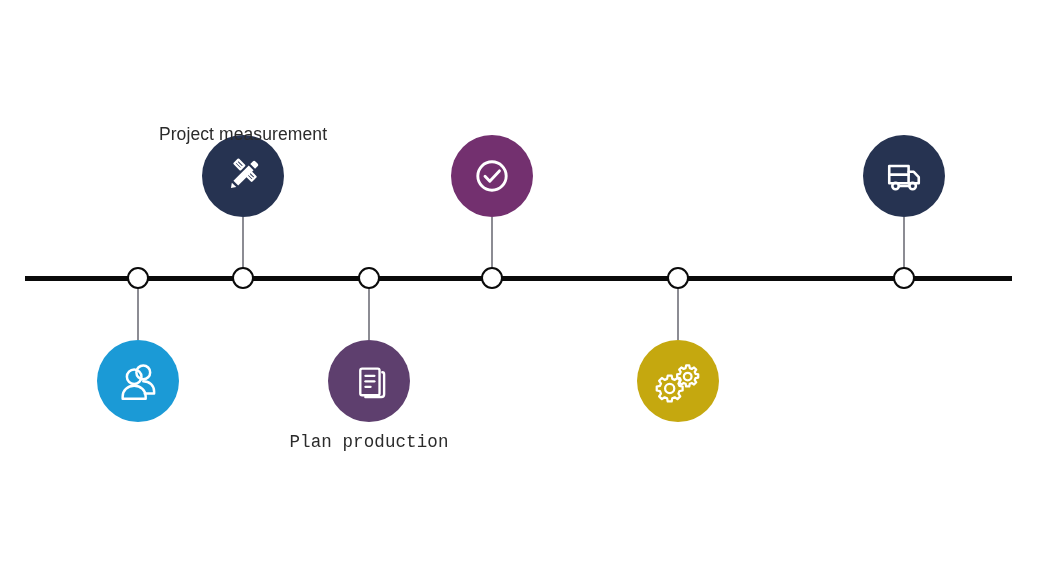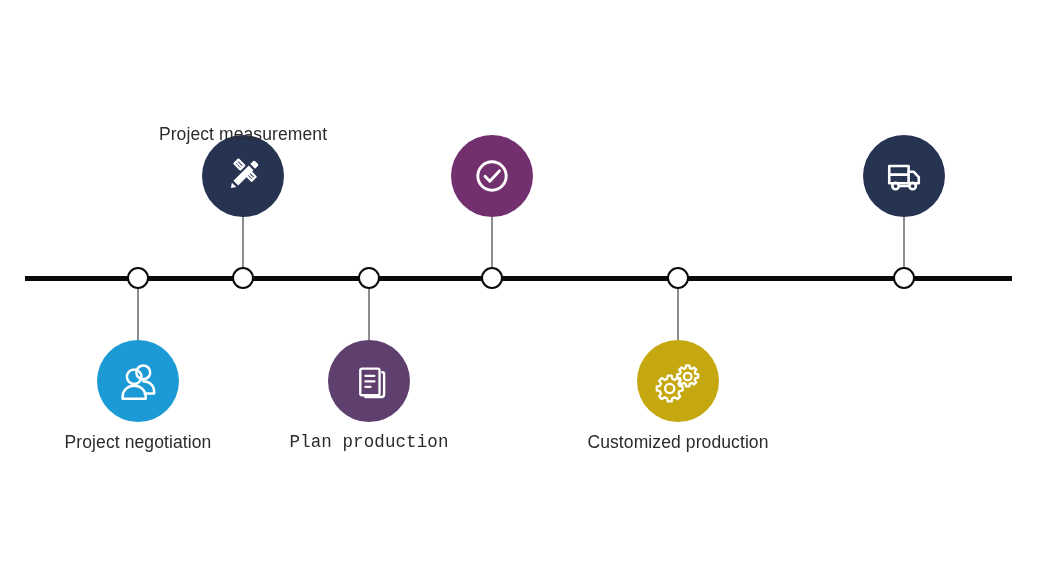--- a/index.html
+++ b/index.html
@@ -74,21 +74,20 @@
   <div class="bubble" style="left:97px; top:340px; width:82px; height:82px; background:#1b9ad6;">
     <span>
       <svg width="46" height="46" viewBox="0 0 48 48" fill="none" stroke="#ffffff" stroke-width="2.6" stroke-linecap="round" stroke-linejoin="round">
         <circle cx="29.5" cy="15" r="7.2"></circle>
         <path d="M29.5 24.2c6.6 0 11.3 4.6 11.3 10.6v2.2H31"></path>
         <circle cx="20" cy="19.5" r="7.6"></circle>
         <path d="M20 28.9c-7 0-12 4.9-12 11.2v2.3h24v-2.3c0-6.3-5-11.2-12-11.2z"></path>
       </svg>
     </span>
   </div>
-  <div class="step-label" style="left:0px; top:434px; width:276px;">Project negotiation</div>
 
   <div class="stem" style="left:242.3px; top:217px; height:61px;"></div>
   <div class="node-marker" style="left:232px; top:267px;"></div>
   <div class="bubble" style="left:202px; top:135px; width:82px; height:82px; background:#263351;">
     <span>
       <svg width="46" height="46" viewBox="0 0 48 48">
         <g fill="#ffffff">
 
           <path d="M11.4 36.6l1.0-5.6 4.6 4.6-5.6 1.0z"></path>
           <path d="M14.0 29.0l16.0-16.0 5.0 5.0-16.0 16.0-5.0-5.0z"></path>
@@ -143,21 +142,20 @@
       <svg width="47" height="47" viewBox="0 0 48 48" fill="none" stroke="#ffffff" stroke-width="2.3" stroke-linejoin="round" stroke-linecap="round">
 
         <path d="M31.8 7.6h3.2l.55 2.75 2.0.83 2.3-1.55 2.26 2.26-1.55 2.3.83 2.0 2.75.55v3.2l-2.75.55-.83 2.0 1.55 2.3-2.26 2.26-2.3-1.55-2.0.83-.55 2.75h-3.2l-.55-2.75-2.0-.83-2.3 1.55-2.26-2.26 1.55-2.3-.83-2.0-2.75-.55v-3.2l2.75-.55.83-2.0-1.55-2.3 2.26-2.26 2.3 1.55 2.0-.83.55-2.75z"></path>
         <circle cx="33.4" cy="19.0" r="3.9"></circle>
 
         <path d="M13.0 18.0h4.0l.68 3.3 2.45 1.02 2.83-1.9 2.83 2.83-1.9 2.83 1.02 2.45 3.3.68v4.0l-3.3.68-1.02 2.45 1.9 2.83-2.83 2.83-2.83-1.9-2.45 1.02-.68 3.3h-4.0l-.68-3.3-2.45-1.02-2.83 1.9-2.83-2.83 1.9-2.83-1.02-2.45-3.3-.68v-4.0l3.3-.68 1.02-2.45-1.9-2.83 2.83-2.83 2.83 1.9 2.45-1.02.68-3.3z"></path>
         <circle cx="15.0" cy="31.2" r="4.7"></circle>
       </svg>
     </span>
   </div>
-  <div class="step-label" style="left:540px; top:434px; width:276px;">Customized production</div>
 
   <div class="stem" style="left:903.3px; top:217px; height:61px;"></div>
   <div class="node-marker" style="left:893px; top:267px;"></div>
   <div class="bubble" style="left:863px; top:135px; width:82px; height:82px; background:#263351;">
     <span>
       <svg width="46" height="46" viewBox="0 0 48 48" fill="none" stroke="#ffffff" stroke-width="2.7" stroke-linejoin="round" stroke-linecap="round">
         <path d="M8.6 13.6h20.2v18.0H8.6z"></path>
         <path d="M28.8 19.6h5.4l5.2 5.6v6.4h-10.6"></path>
         <circle cx="15.2" cy="34.4" r="3.4"></circle>
         <circle cx="33.0" cy="34.4" r="3.4"></circle>

